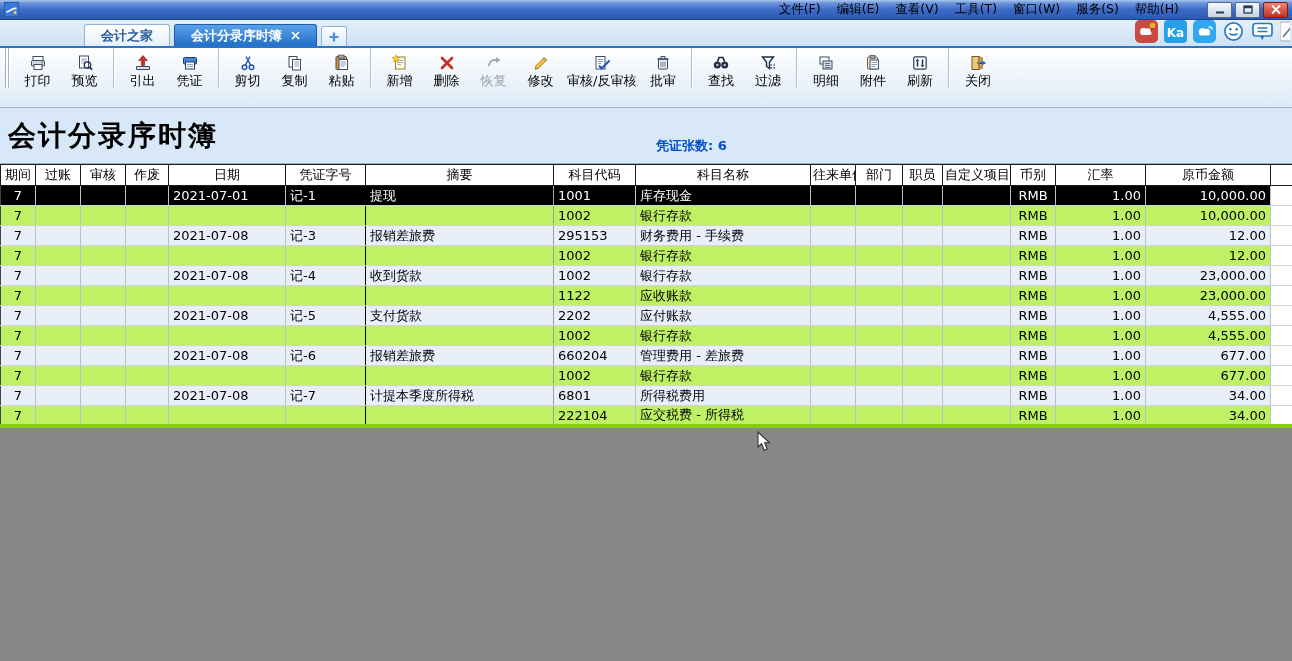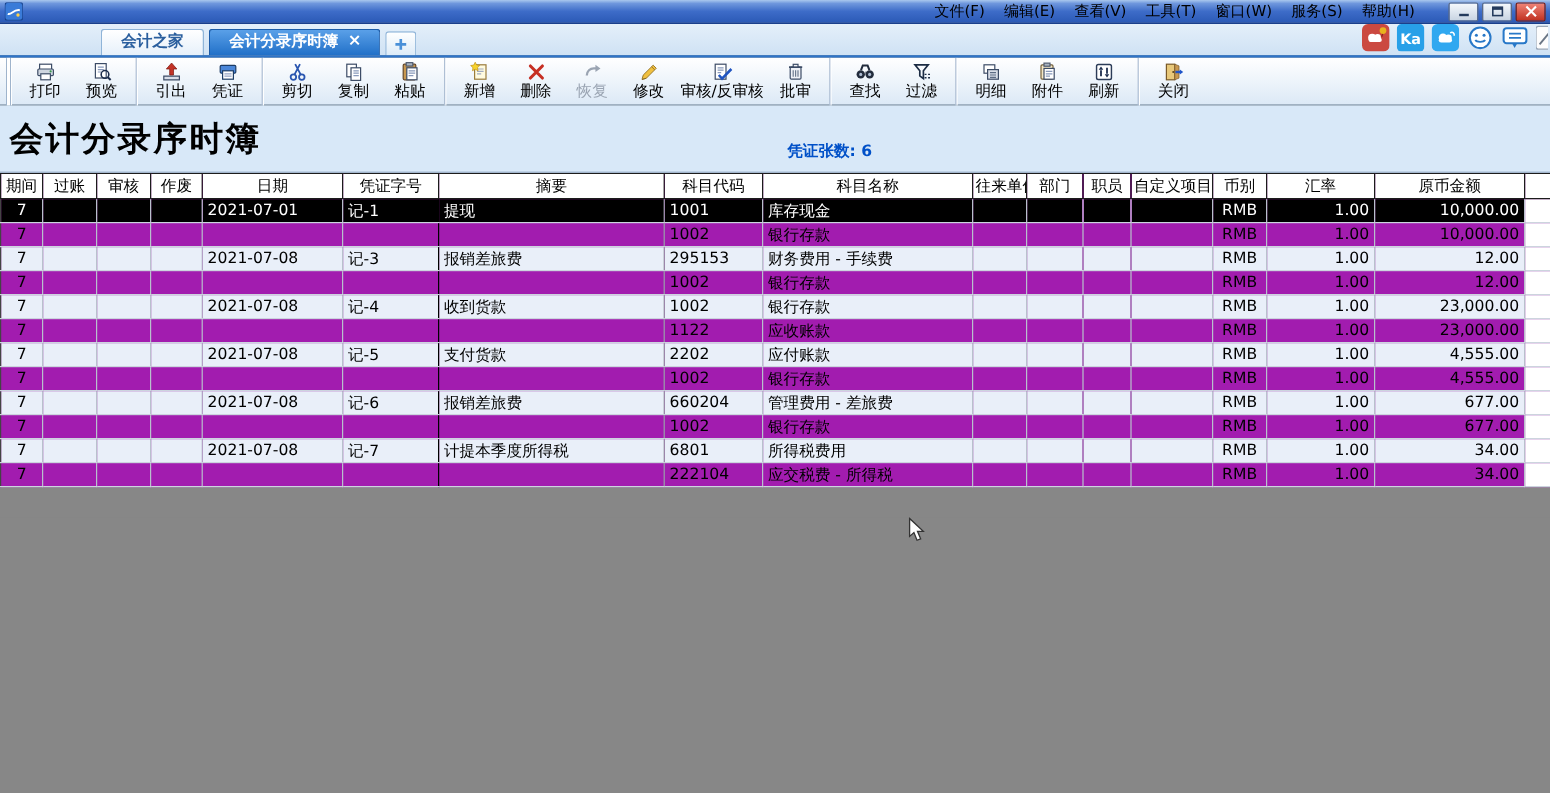--- a/index.html
+++ b/index.html
@@ -16,44 +16,44 @@
   .winbtns{display:flex;gap:3px;margin-right:1px}
   .winbtn{width:25px;height:16px;border:1px solid #5a6a85;border-radius:2px;
           background:linear-gradient(#f4f8fc,#c8d4e2);display:flex;align-items:center;justify-content:center;box-sizing:border-box}
   .winbtn.close{background:linear-gradient(#ef8376,#c03222);border-color:#7c1c10}
   
   .tabbar{height:28px;background:linear-gradient(#e4effa,#cfe2f4);border-bottom:2px solid #2e74c8;
           display:flex;align-items:flex-end;padding-left:84px;box-sizing:border-box;position:relative}
   .tab{height:22px;line-height:20px;padding:0 16px;font-size:13px;font-weight:bold;
        border:1px solid #8fb4d8;border-bottom:none;border-radius:3px 3px 0 0;
        background:linear-gradient(#ffffff,#e6f0fa);color:#2b5f9e;margin-right:4px;box-sizing:border-box;
-       display:flex;gap:9px;white-space:nowrap}
+       display:flex;align-items:center;gap:9px;white-space:nowrap}
   .tab.active{background:linear-gradient(#5aa0e8,#2170c8);color:#fff;border-color:#1c5ca8}
   .tab-add{width:26px;height:20px;border:1px solid #8fb4d8;border-bottom:none;border-radius:3px 3px 0 0;
            background:linear-gradient(#ffffff,#dcebf8);display:flex;align-items:center;justify-content:center;box-sizing:border-box}
   .tab-icons{margin-left:auto;display:flex;gap:6px;align-items:center;padding:0 2px 3px 0}
   .tab-ico{width:23px;height:23px;flex:none}
   .tab-ico-part{width:10px;height:23px;flex:none;overflow:hidden}
   
-  .toolbar{height:40px;background:linear-gradient(#ffffff,#dce9f6);border-bottom:1px solid #9ab4cc;
-           display:flex;align-items:center;padding-left:3px;box-sizing:border-box}
+  .toolbar{height:60px;background:linear-gradient(#ffffff,#dce9f6);border-bottom:1px solid #9ab4cc;
+           display:flex;padding-left:3px;box-sizing:border-box}
   .tb-grip{width:5px;height:40px;margin:0 4px 0 2px;
            background:repeating-linear-gradient(90deg,#9fb4cc 0 1px,#fff 1px 3px);border-radius:1px}
   .tb-btn{display:flex;flex-direction:column;align-items:center;justify-content:center;
           min-width:41px;height:44px;padding:1px 3px;color:#000;white-space:nowrap;cursor:default}
   .tb-btn .tb-ico{height:19px;display:flex;align-items:center;justify-content:center}
   .tb-btn .tb-label{font-size:13px;line-height:16px}
   .tb-btn.disabled .tb-label{color:#9aa4b2}
   .tb-sep{width:1px;height:40px;background:#aebfd4;box-shadow:1px 0 0 #ffffff;margin:0 5px}
   
   .pagehead{height:56px;background:#d8e8f8;position:relative;border-bottom:1px solid #9ab0c8;box-sizing:border-box}
   .page-title{position:absolute;left:8px;top:9px;font-size:28px;font-weight:bold;color:#000;letter-spacing:2px}
   .voucher-count{position:absolute;left:656px;top:29px;font-size:13px;font-weight:bold;color:#0050c8}
   
-  .grid{border-collapse:collapse;table-layout:fixed;width:1292px;background:#a21caf;border-bottom:1px solid #84cc16}
+  .grid{border-collapse:collapse;table-layout:fixed;width:1292px;background:#bef264;border-bottom:4px solid #84cc16}
   .grid th{height:21px;font-weight:normal;font-size:13px;color:#000;background:#fff;text-align:center;
            border:1px solid #1c1c1c;padding:0 2px;overflow:hidden;white-space:nowrap;box-sizing:border-box}
   .grid td{height:20px;font-size:13px;color:#000;border-right:1px solid #b8c0cc;border-bottom:1px solid #ccd4de;
            padding:0 4px;overflow:hidden;white-space:nowrap;box-sizing:border-box}
   .grid td:nth-child(6){border-right-color:#000}
   .grid td:nth-child(7){border-right-color:#9aa0aa}
   .grid td:first-child{border-left:1px solid #444}
   .grid td.c{text-align:center}
   .grid td.r{text-align:right}
   .grid tr.alt td{background:#e9eff9}

